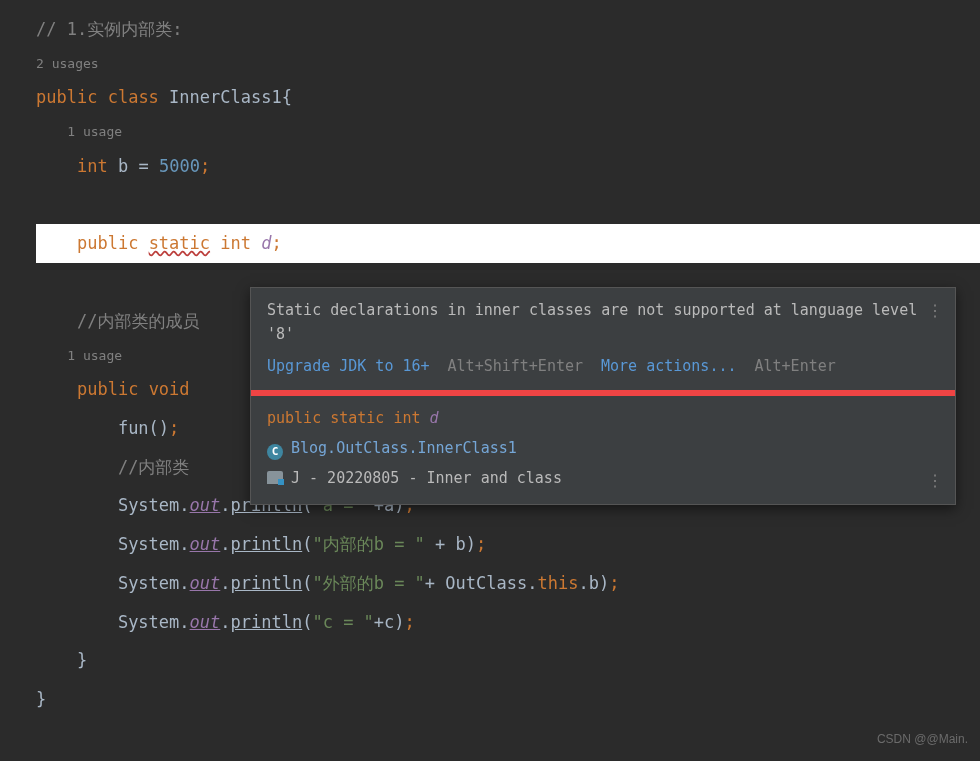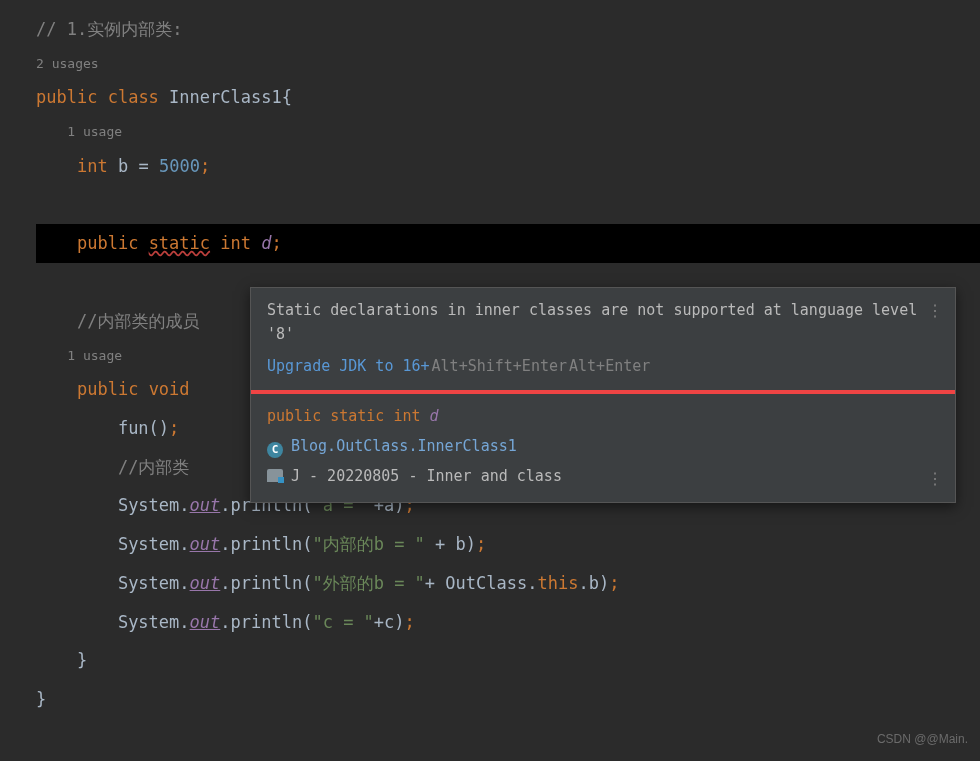--- a/index.html
+++ b/index.html
@@ -18,51 +18,51 @@
       padding: 10px 0 0 36px;
     }
     .line { white-space: pre; }
     .comment { color: #808080; }
     .keyword { color: #cc7832; }
     .identifier { color: #a9b7c6; }
     .number { color: #6897bb; }
     .string { color: #6a8759; }
     .italic-static { font-style: italic; color: #9876aa; }
     .italic-out { font-style: italic; color: #9876aa; text-decoration: underline; }
-    .method-call { color: #a9b7c6; }
+    .method-call { color: #a9b7c6; text-decoration: underline; }
     .semicolon { color: #cc7832; }
     .usage-hint { color: #808080; font-size: 13px; }
     .operator { color: #a9b7c6; }
     .wavy-underline {
       text-decoration: underline wavy #bc3f3c;
       text-decoration-skip-ink: none;
     }
     .highlight-line {
-      background: #000000;
+      background: #ffffff;
       display: block;
       width: 100%;
     }
     .tooltip {
       position: absolute;
       left: 250px;
       top: 287px;
       width: 706px;
       background: #3c3f41;
       border: 1px solid #555;
       box-shadow: 0 4px 12px rgba(0,0,0,0.5);
       font-size: 15px;
       line-height: 1.6;
     }
     .tooltip-header {
       padding: 10px 16px 12px 16px;
-      border-bottom: 4px solid #ef4444;
+      border-bottom: 6px solid #ef4444;
       position: relative;
     }
     .tooltip-title { color: #bababa; margin-bottom: 8px; }
-    .tooltip-actions { display: flex; gap: 2px; align-items: center; flex-wrap: wrap; }
+    .tooltip-actions { display: flex; gap: 18px; align-items: center; flex-wrap: wrap; }
     .link { color: #5998d6; cursor: pointer; }
     .shortcut { color: #808080; }
     .tooltip-body {
       padding: 10px 0 14px 16px;
       font-family: 'Consolas', 'Monaco', monospace;
       font-size: 15px;
       position: relative;
     }
     .tooltip-body .kw { color: #cc7832; }
     .tooltip-body .it { color: #9876aa; font-style: italic; }
@@ -149,20 +149,21 @@
   <div class="line">    <span class="identifier">}</span></div>
   <div class="line"><span class="identifier">}</span></div>
 </div>
 
 <div class="tooltip">
   <div class="tooltip-header">
     <div class="tooltip-title">Static declarations in inner classes are not supported at language level '8'</div>
     <div class="tooltip-actions">
       <span class="link">Upgrade JDK to 16+</span>
       <span class="shortcut">Alt+Shift+Enter</span>
+      <span class="link">More actions...</span>
       <span class="shortcut">Alt+Enter</span>
     </div>
     <span class="more-icon">⋮</span>
   </div>
   <div class="tooltip-body">
     <div><span class="kw">public</span> <span class="kw">static</span> <span class="ty">int</span> <span class="it">d</span></div>
     <div class="body-row"><span class="class-icon">C</span><span class="qname">Blog.OutClass.InnerClass1</span></div>
     <div class="body-row"><span class="folder-icon"></span><span class="folder-text">J - 20220805 - Inner and class</span></div>
     <span class="more-icon-body">⋮</span>
   </div>

